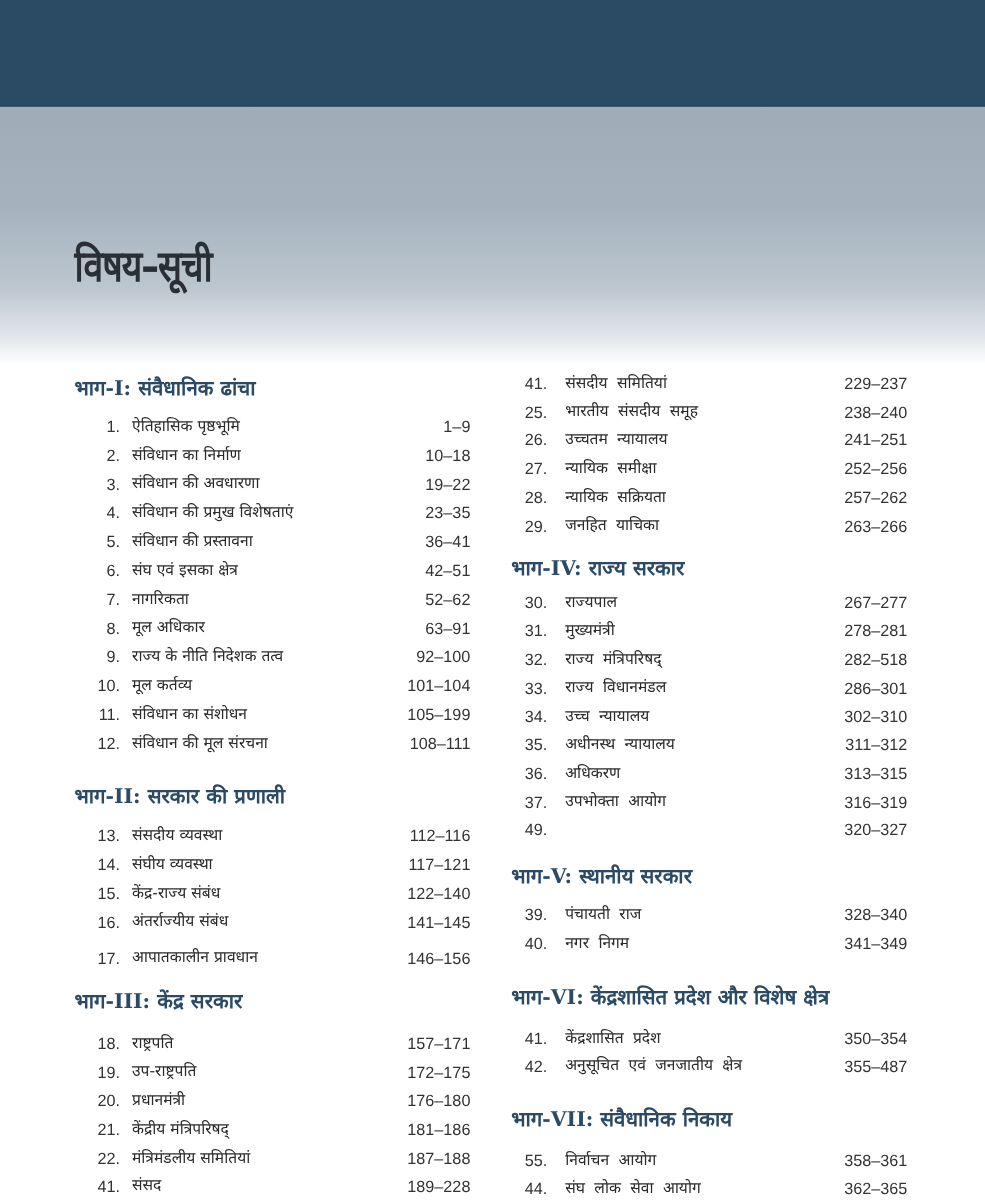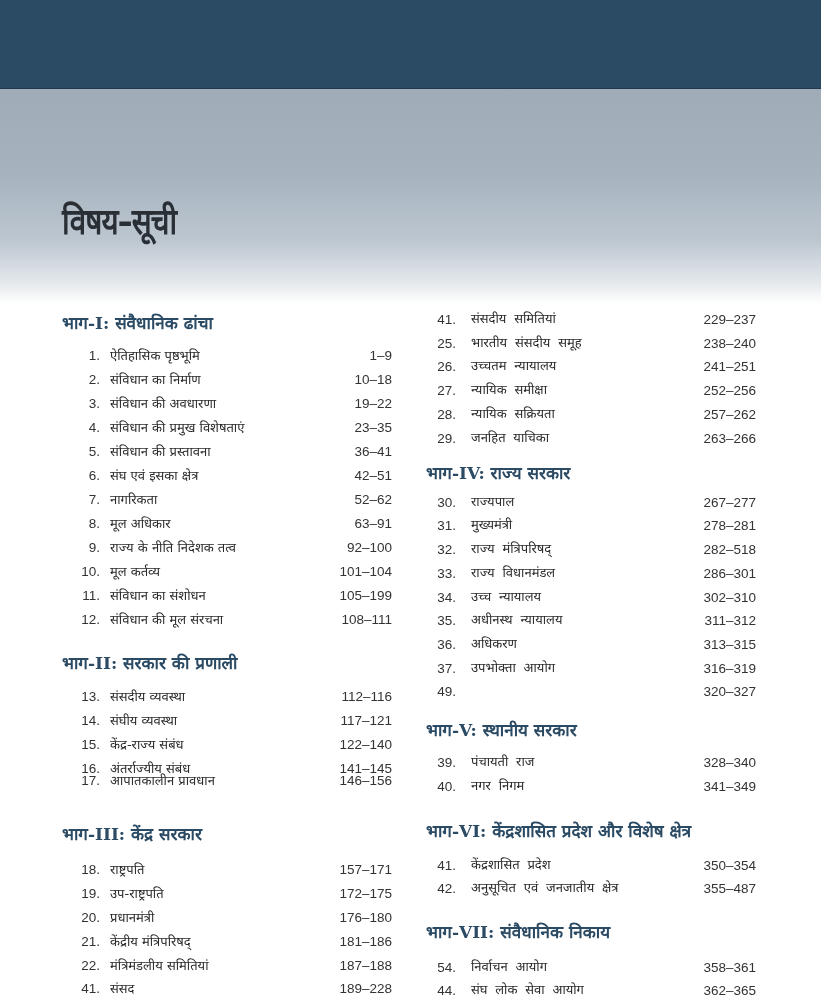--- a/index.html
+++ b/index.html
@@ -136,21 +136,21 @@
   <div class="entry" style="top:734px">
       <span class="num">15.</span>
       <span class="title">केंद्र-राज्य संबंध</span>
       <span class="pages">122–140</span>
     </div>
   <div class="entry" style="top:758px">
       <span class="num">16.</span>
       <span class="title">अंतर्राज्यीय संबंध</span>
       <span class="pages">141–145</span>
     </div>
-  <div class="entry" style="top:770px">
+  <div class="entry" style="top:788px">
       <span class="num">17.</span>
       <span class="title">आपातकालीन प्रावधान</span>
       <span class="pages">146–156</span>
     </div>
 
   <h2 class="section-heading" style="top:822px">भाग-III: केंद्र सरकार</h2>
 
   <div class="entry" style="top:859px">
       <span class="num">18.</span>
       <span class="title">राष्ट्रपति</span>
@@ -284,21 +284,21 @@
     </div>
   <div class="entry" style="top:878px">
       <span class="num">42.</span>
       <span class="title">अनुसूचित एवं जनजातीय क्षेत्र</span>
       <span class="pages">355–487</span>
     </div>
 
   <h2 class="section-heading" style="top:920px">भाग-VII: संवैधानिक निकाय</h2>
 
   <div class="entry" style="top:957px">
-      <span class="num">54.</span>
+      <span class="num">55.</span>
       <span class="title">निर्वाचन आयोग</span>
       <span class="pages">358–361</span>
     </div>
   <div class="entry" style="top:980px">
       <span class="num">44.</span>
       <span class="title">संघ लोक सेवा आयोग</span>
       <span class="pages">362–365</span>
     </div>
 </div>
 

